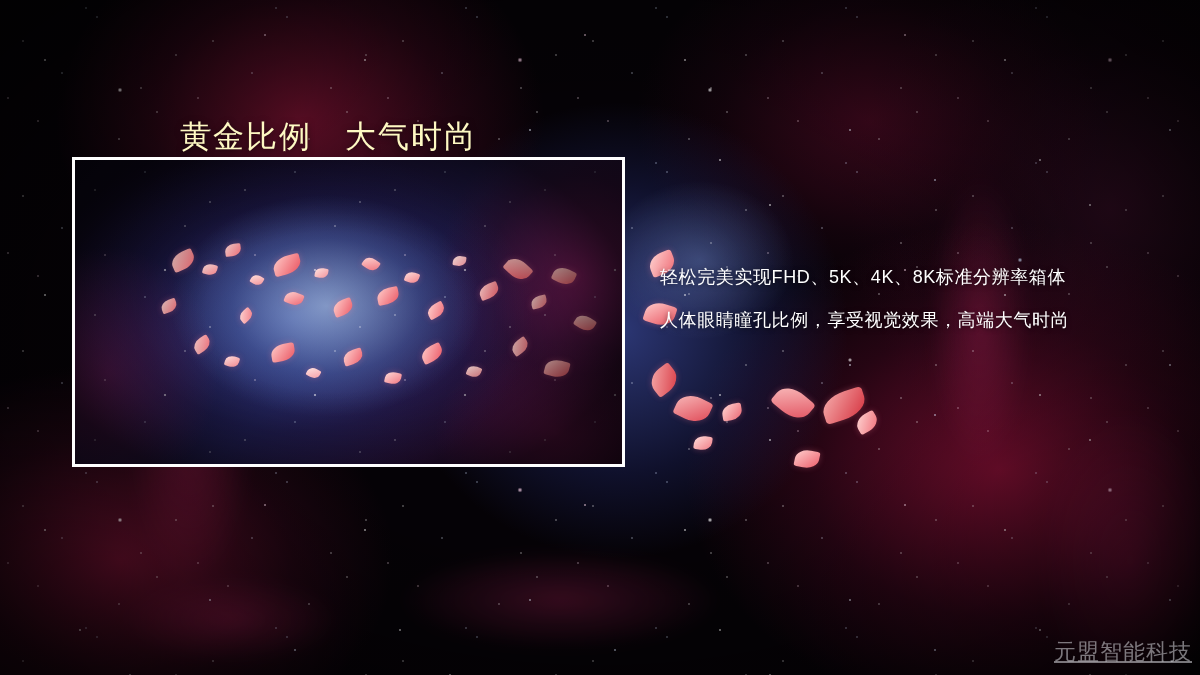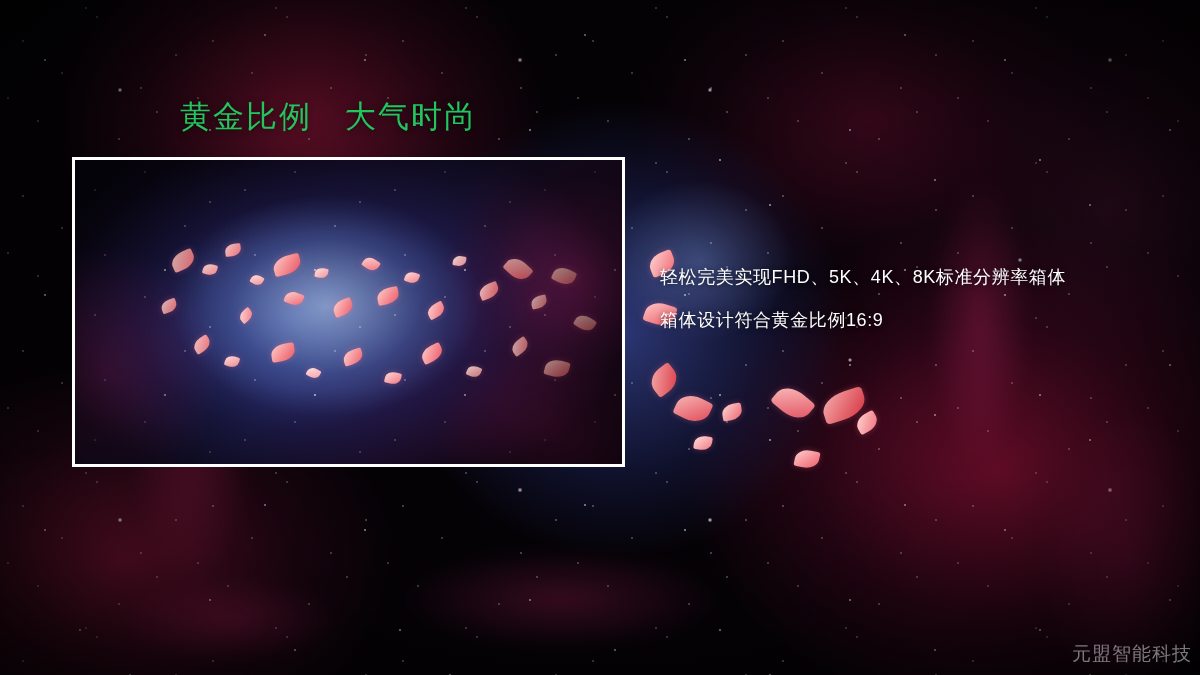--- a/index.html
+++ b/index.html
@@ -107,24 +107,24 @@
     position: absolute;
     pointer-events: none;
     border-radius: 60% 12% 60% 12%;
     box-shadow: 0 0 6px rgba(255,120,150,0.30);
   }
 
   
   #title {
     position: absolute;
     left: 180px;
-    top: 96px;
+    top: 116px;
     font-size: 31px;
     letter-spacing: 2px;
-    color: #22c55e;
+    color: #fef9c3;
     white-space: pre;
     text-shadow: 0 1px 6px rgba(0,0,0,0.55);
   }
 
   
   #photo-frame {
     position: absolute;
     left: 72px;
     top: 157px;
     width: 553px;
@@ -180,24 +180,25 @@
     letter-spacing: 0.6px;
     white-space: pre;
     text-shadow: 0 1px 5px rgba(0,0,0,0.6);
   }
 
   
   #watermark {
     position: absolute;
     right: 8px;
     bottom: 8px;
-    font-size: 19px;
+    font-size: 22px;
     letter-spacing: 1px;
     color: rgba(205,205,210,0.58);
     white-space: pre;
+    text-decoration: underline;
   }
 </style>
 </head>
 <body>
 
 <div id="slide">
 
   <div class="bg-layer" id="bg-base"></div>
   <div class="bg-layer" id="bg-core"></div>
   <div class="bg-layer" id="bg-wisps"></div>
@@ -254,17 +255,17 @@
         <div class="petal" style="left: 436px; top: 180px; width: 18px; height: 13px; transform: rotate(-36deg); background: linear-gradient(135deg, rgb(255, 217, 214) 0%, rgb(238, 106, 118) 100%);"></div>
         <div class="petal" style="left: 470px; top: 200px; width: 24px; height: 17px; transform: rotate(14deg); background: linear-gradient(135deg, rgb(255, 206, 203) 0%, rgb(234, 82, 96) 100%);"></div>
         <div class="petal" style="left: 86px; top: 140px; width: 16px; height: 12px; transform: rotate(-20deg); background: linear-gradient(135deg, rgb(255, 219, 216) 0%, rgb(239, 108, 119) 100%);"></div>
         <div class="petal" style="left: 500px; top: 156px; width: 20px; height: 14px; transform: rotate(32deg); background: linear-gradient(135deg, rgb(255, 210, 207) 0%, rgb(236, 91, 104) 100%);"></div>
       </div>
     <div id="photo-vignette"></div>
   </div>
 
   <div id="body-text">
     <div class="body-line">轻松完美实现FHD、5K、4K、8K标准分辨率箱体</div>
-    <div class="body-line">箱体设计符合黄金比例16:9</div>
+    <div class="body-line">人体眼睛瞳孔比例，享受视觉效果，高端大气时尚</div>
   </div>
 
   <div id="watermark">元盟智能科技</div>
 </div>
 
 </body></html>

